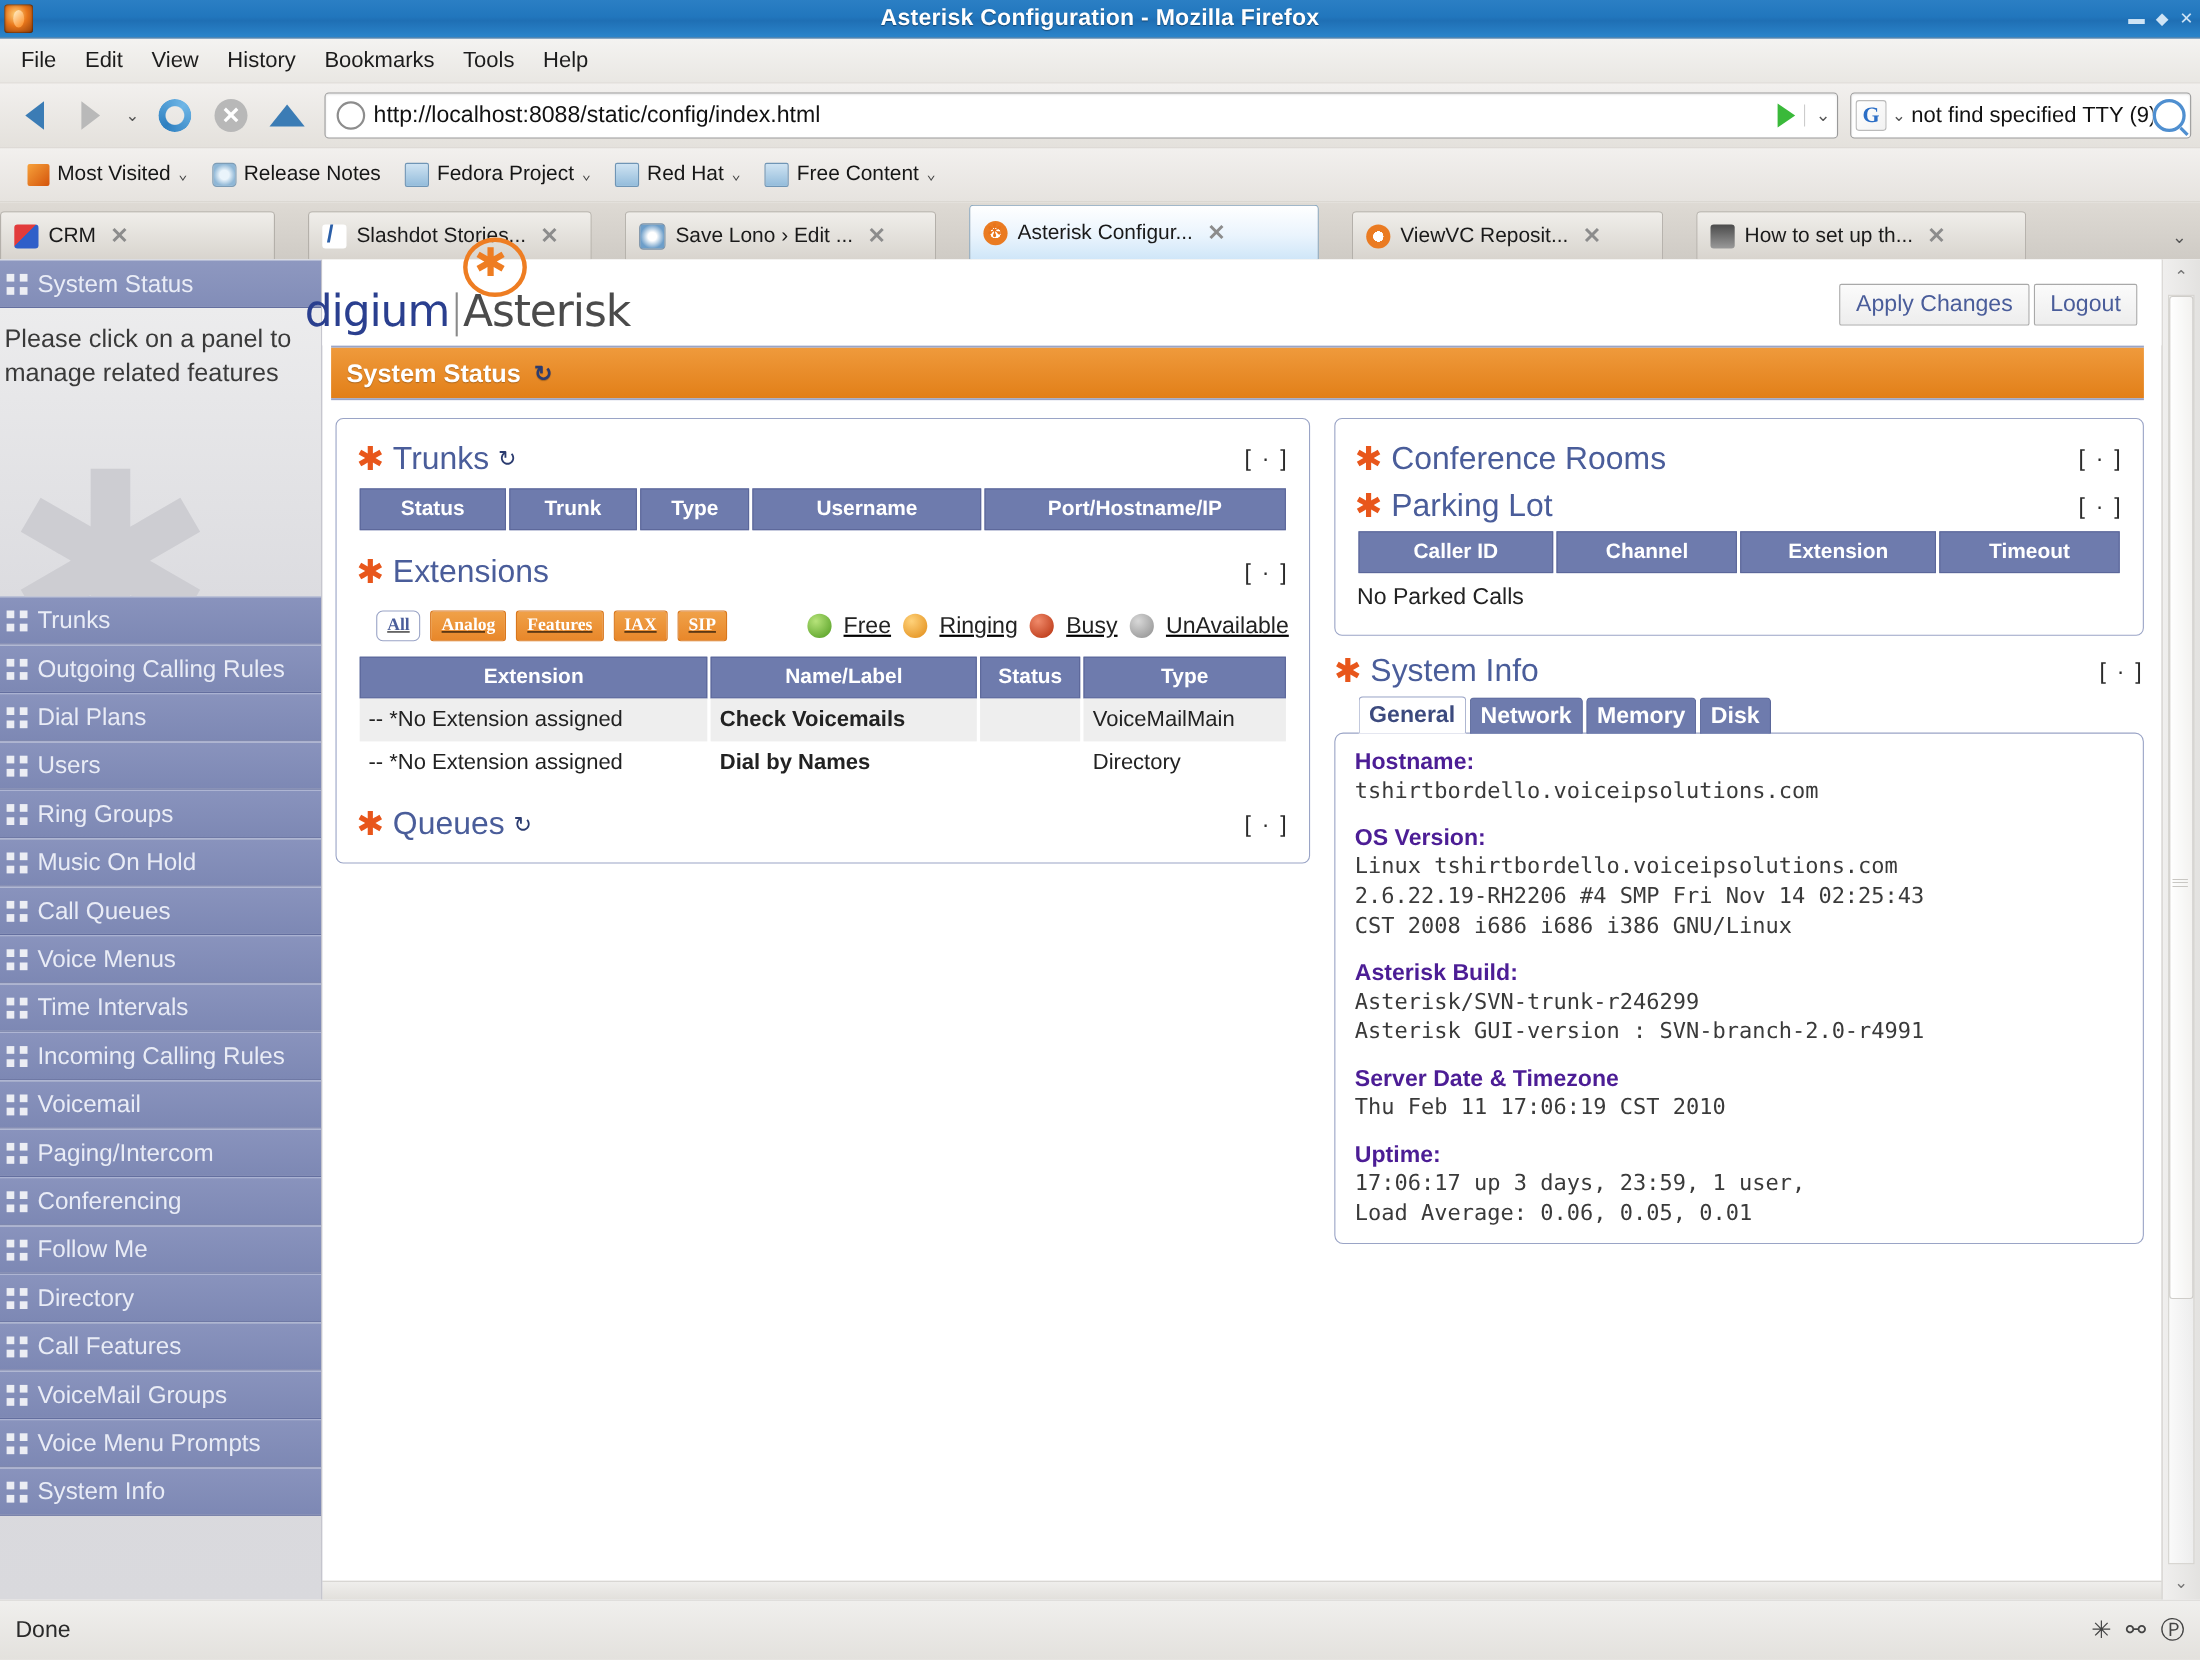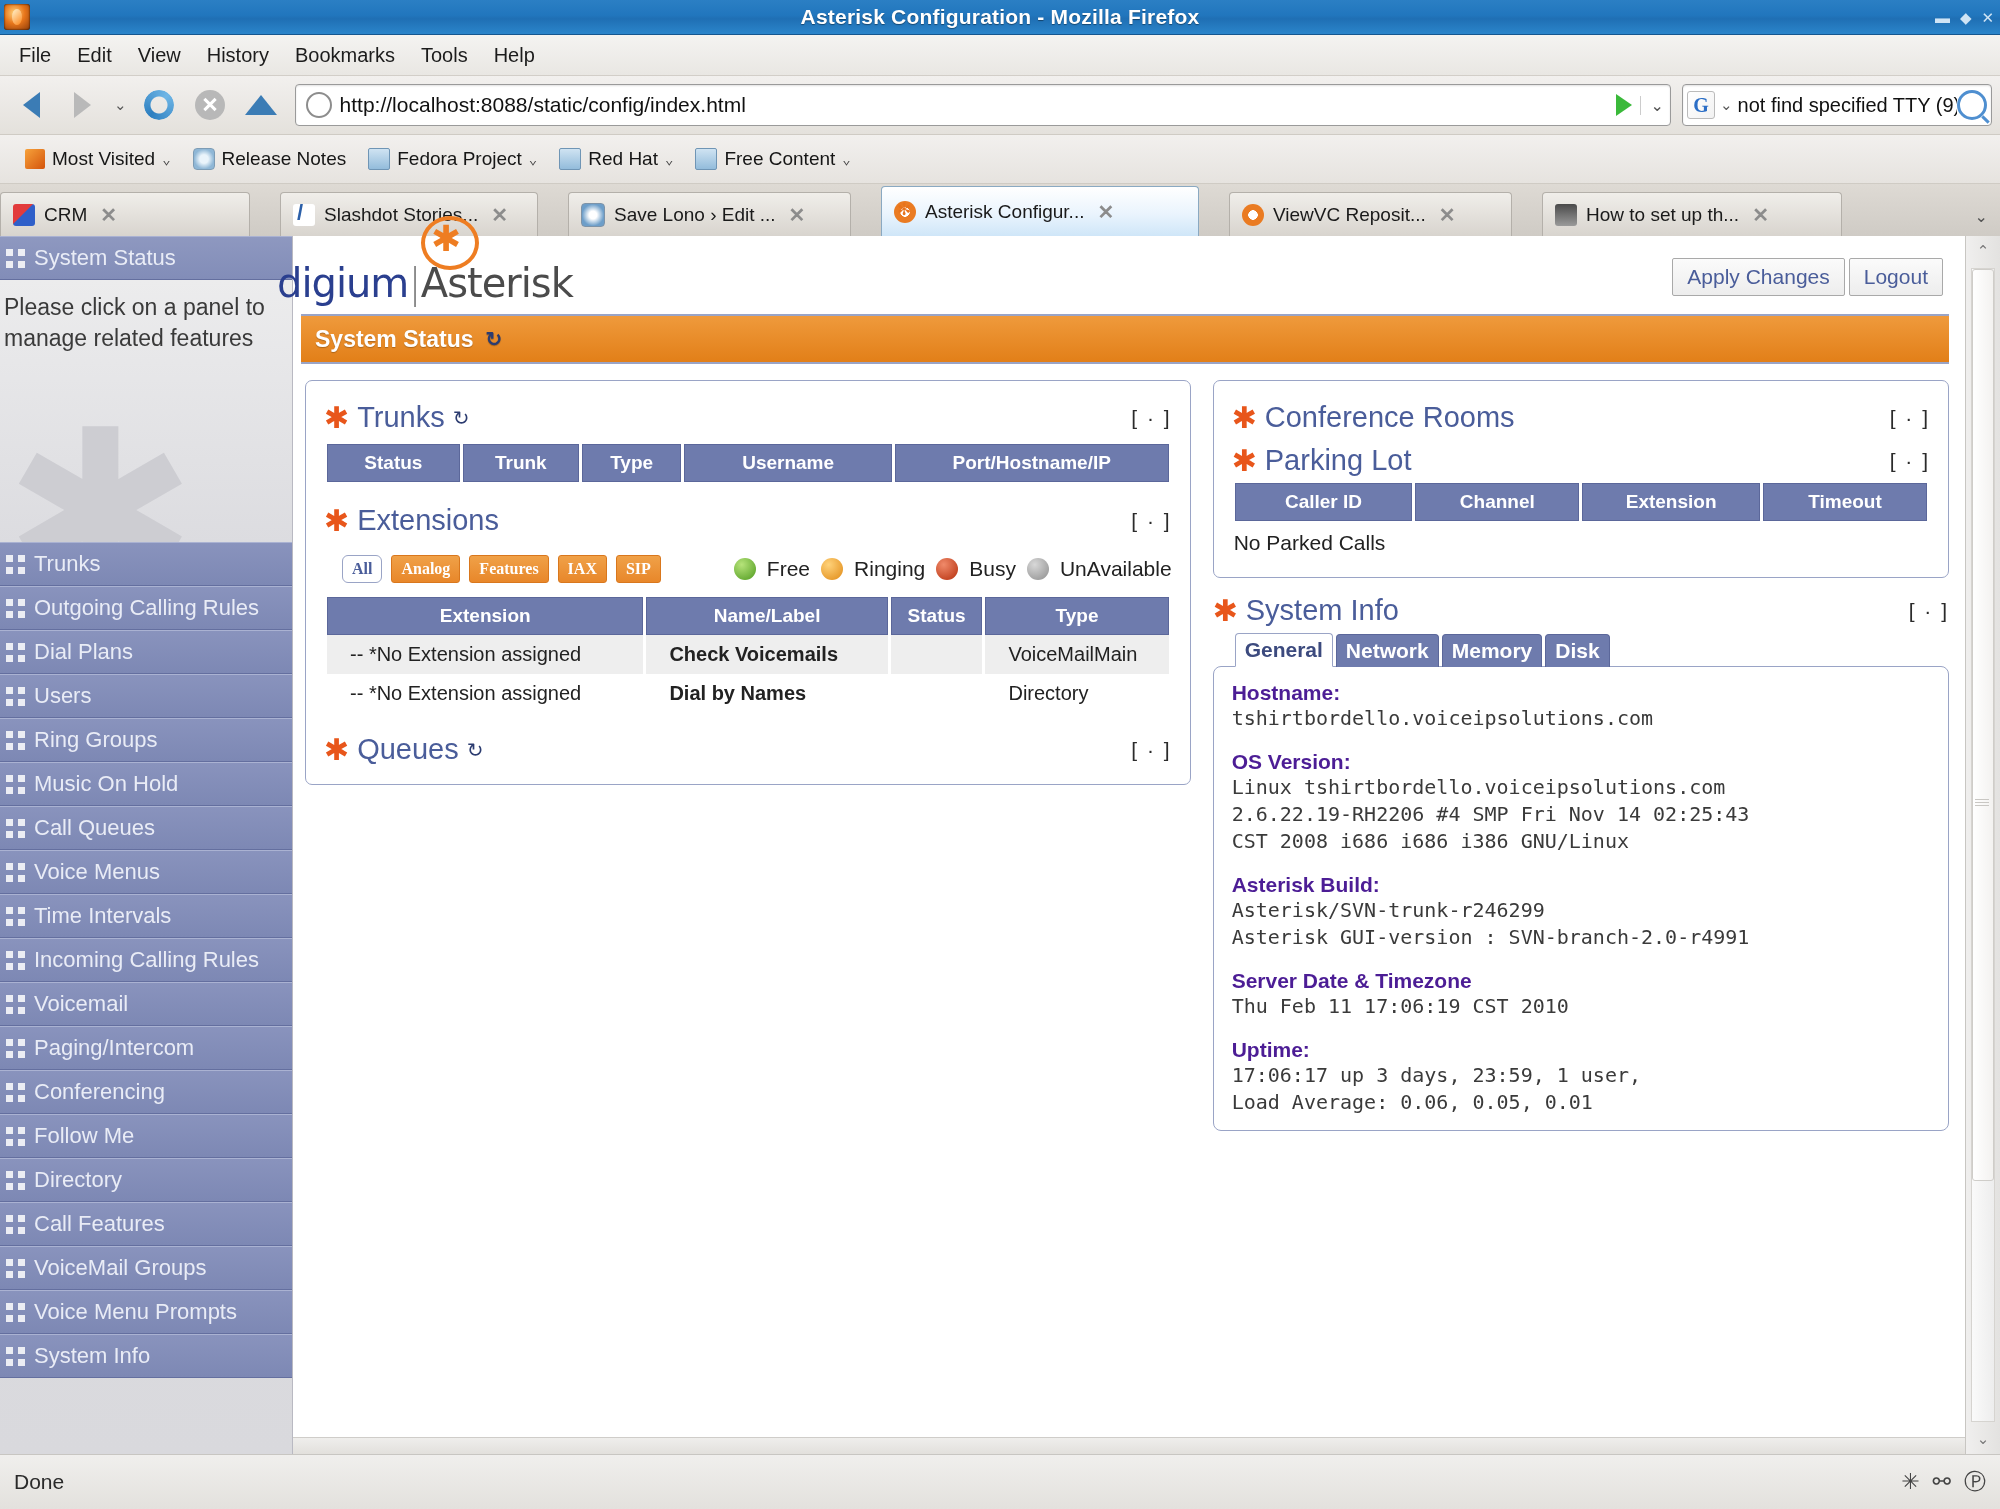--- a/index.html
+++ b/index.html
@@ -157,26 +157,26 @@
   .ast-star{color:#e8561b;font-size:30px;line-height:1;}
   .ph-title{color:#4a5d9a;font-size:29px;font-weight:normal;}
   .ph-ref{color:#2c3c70;font-size:20px;}
   .collapse{color:#2b2b2b;font-size:21px;letter-spacing:2px;}
 
   table.gt{width:100%;border-collapse:separate;border-spacing:3px 0;table-layout:fixed;}
   table.gt th{
     background:#6e7bad;color:#fff;font-size:19px;font-weight:bold;padding:7px 4px;text-align:center;
     border:1px solid #5b679a;
   }
-  table.gt td{font-size:20px;padding:8px 23px;color:#222;}
+  table.gt td{font-size:20px;padding:8px 8px;color:#222;}
   tr.alt td{background:#eeeeee;}
   td.red{color:#e03a12;}
   td.bold{font-weight:bold;color:#111;}
 
-  .filters{display:flex;align-items:center;gap:9px;margin:18px 0 14px 18px;}
+  .filters{display:flex;align-items:center;gap:9px;margin:18px 0 14px 18px;text-decoration:underline;}
   .fbtn{font-size:16px;font-weight:bold;color:#fff;background:linear-gradient(to bottom,#f0a148,#e8872a);
      border:1px solid #d9771d;border-radius:3px;padding:4px 9px;font-family:"Liberation Serif",serif;}
   .fbtn.all{color:#4a5d9a;background:#fff;border:1px solid #9aa4c6;border-radius:6px;}
   .legend{display:flex;align-items:center;gap:11px;margin-left:64px;font-size:21px;color:#222;}
   .dot{width:22px;height:22px;border-radius:50%;display:inline-block;}
   .dot.green{background:radial-gradient(circle at 35% 30%,#b6e37a,#4e9a1e);}
   .dot.orange{background:radial-gradient(circle at 35% 30%,#ffd27a,#e08a15);}
   .dot.red{background:radial-gradient(circle at 35% 30%,#f08a6a,#b52e0c);}
   .dot.grey{background:radial-gradient(circle at 35% 30%,#d8d8d8,#8d8d8d);}
 

